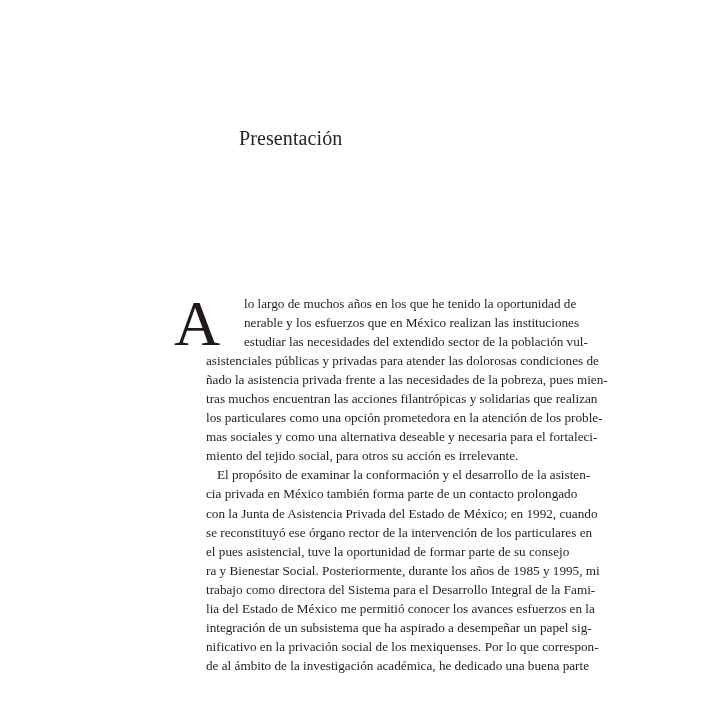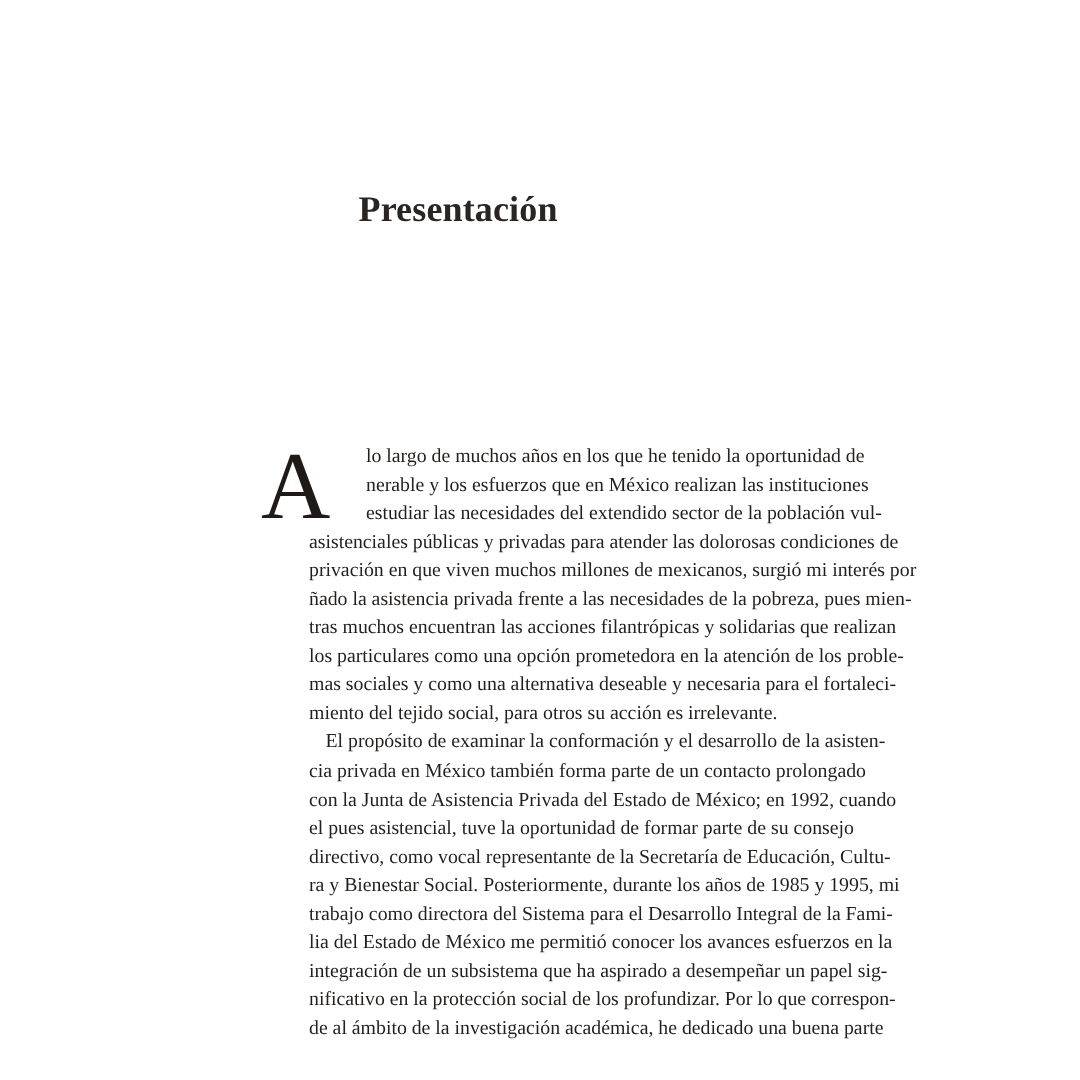--- a/index.html
+++ b/index.html
@@ -8,25 +8,25 @@
       background: #ffffff;
       position: relative;
       overflow: hidden;
       font-family: "Liberation Serif", "DejaVu Serif", serif;
       color: #231f1c;
     }
     .title {
       position: absolute;
       left: 239px;
       top: 127px;
-      font-size: 24px;
+      font-size: 20px;
       letter-spacing: 0.1px;
       color: #2a2522;
       margin: 0;
-      font-weight: bold;
+      font-weight: normal;
     }
     .body-text {
       position: absolute;
       left: 174px;
       top: 294px;
       width: 370px;
       font-size: 13.2px;
       line-height: 19.05px;
     }
     .line {
@@ -56,34 +56,33 @@
 <h1 class="title">Presentación</h1>
 
 <div class="body-text">
   <span class="dropcap">A</span>
 
   <div>
     <span class="line indent-drop">lo largo de muchos años en los que he tenido la oportunidad de</span>
     <span class="line indent-drop">nerable y los esfuerzos que en México realizan las instituciones</span>
     <span class="line indent-drop">estudiar las necesidades del extendido sector de la población vul-</span>
     <span class="line">asistenciales públicas y privadas para atender las dolorosas condiciones de</span>
-    <span class="line">privación en que viven muchos millones de mexicanos, surgió mi interés por</span>
     <span class="line">ñado la asistencia privada frente a las necesidades de la pobreza, pues mien-</span>
     <span class="line">tras muchos encuentran las acciones filantrópicas y solidarias que realizan</span>
     <span class="line">los particulares como una opción prometedora en la atención de los proble-</span>
     <span class="line">mas sociales y como una alternativa deseable y necesaria para el fortaleci-</span>
     <span class="line last">miento del tejido social, para otros su acción es irrelevante.</span>
   </div>
 
   <div>
     <span class="line indent-para">El propósito de examinar la conformación y el desarrollo de la asisten-</span>
     <span class="line">cia privada en México también forma parte de un contacto prolongado</span>
     <span class="line">con la Junta de Asistencia Privada del Estado de México; en 1992, cuando</span>
+    <span class="line">se reconstituyó ese órgano rector de la intervención de los particulares en</span>
     <span class="line">el pues asistencial, tuve la oportunidad de formar parte de su consejo</span>
-    <span class="line">directivo, como vocal representante de la Secretaría de Educación, Cultu-</span>
     <span class="line">ra y Bienestar Social. Posteriormente, durante los años de 1985 y 1995, mi</span>
     <span class="line">trabajo como directora del Sistema para el Desarrollo Integral de la Fami-</span>
     <span class="line">lia del Estado de México me permitió conocer los avances esfuerzos en la</span>
     <span class="line">integración de un subsistema que ha aspirado a desempeñar un papel sig-</span>
-    <span class="line">nificativo en la protección social de los profundizar. Por lo que correspon-</span>
+    <span class="line">nificativo en la privación social de los mexiquenses. Por lo que correspon-</span>
     <span class="line">de al ámbito de la investigación académica, he dedicado una buena parte</span>
   </div>
 </div>
 
 </body></html>

